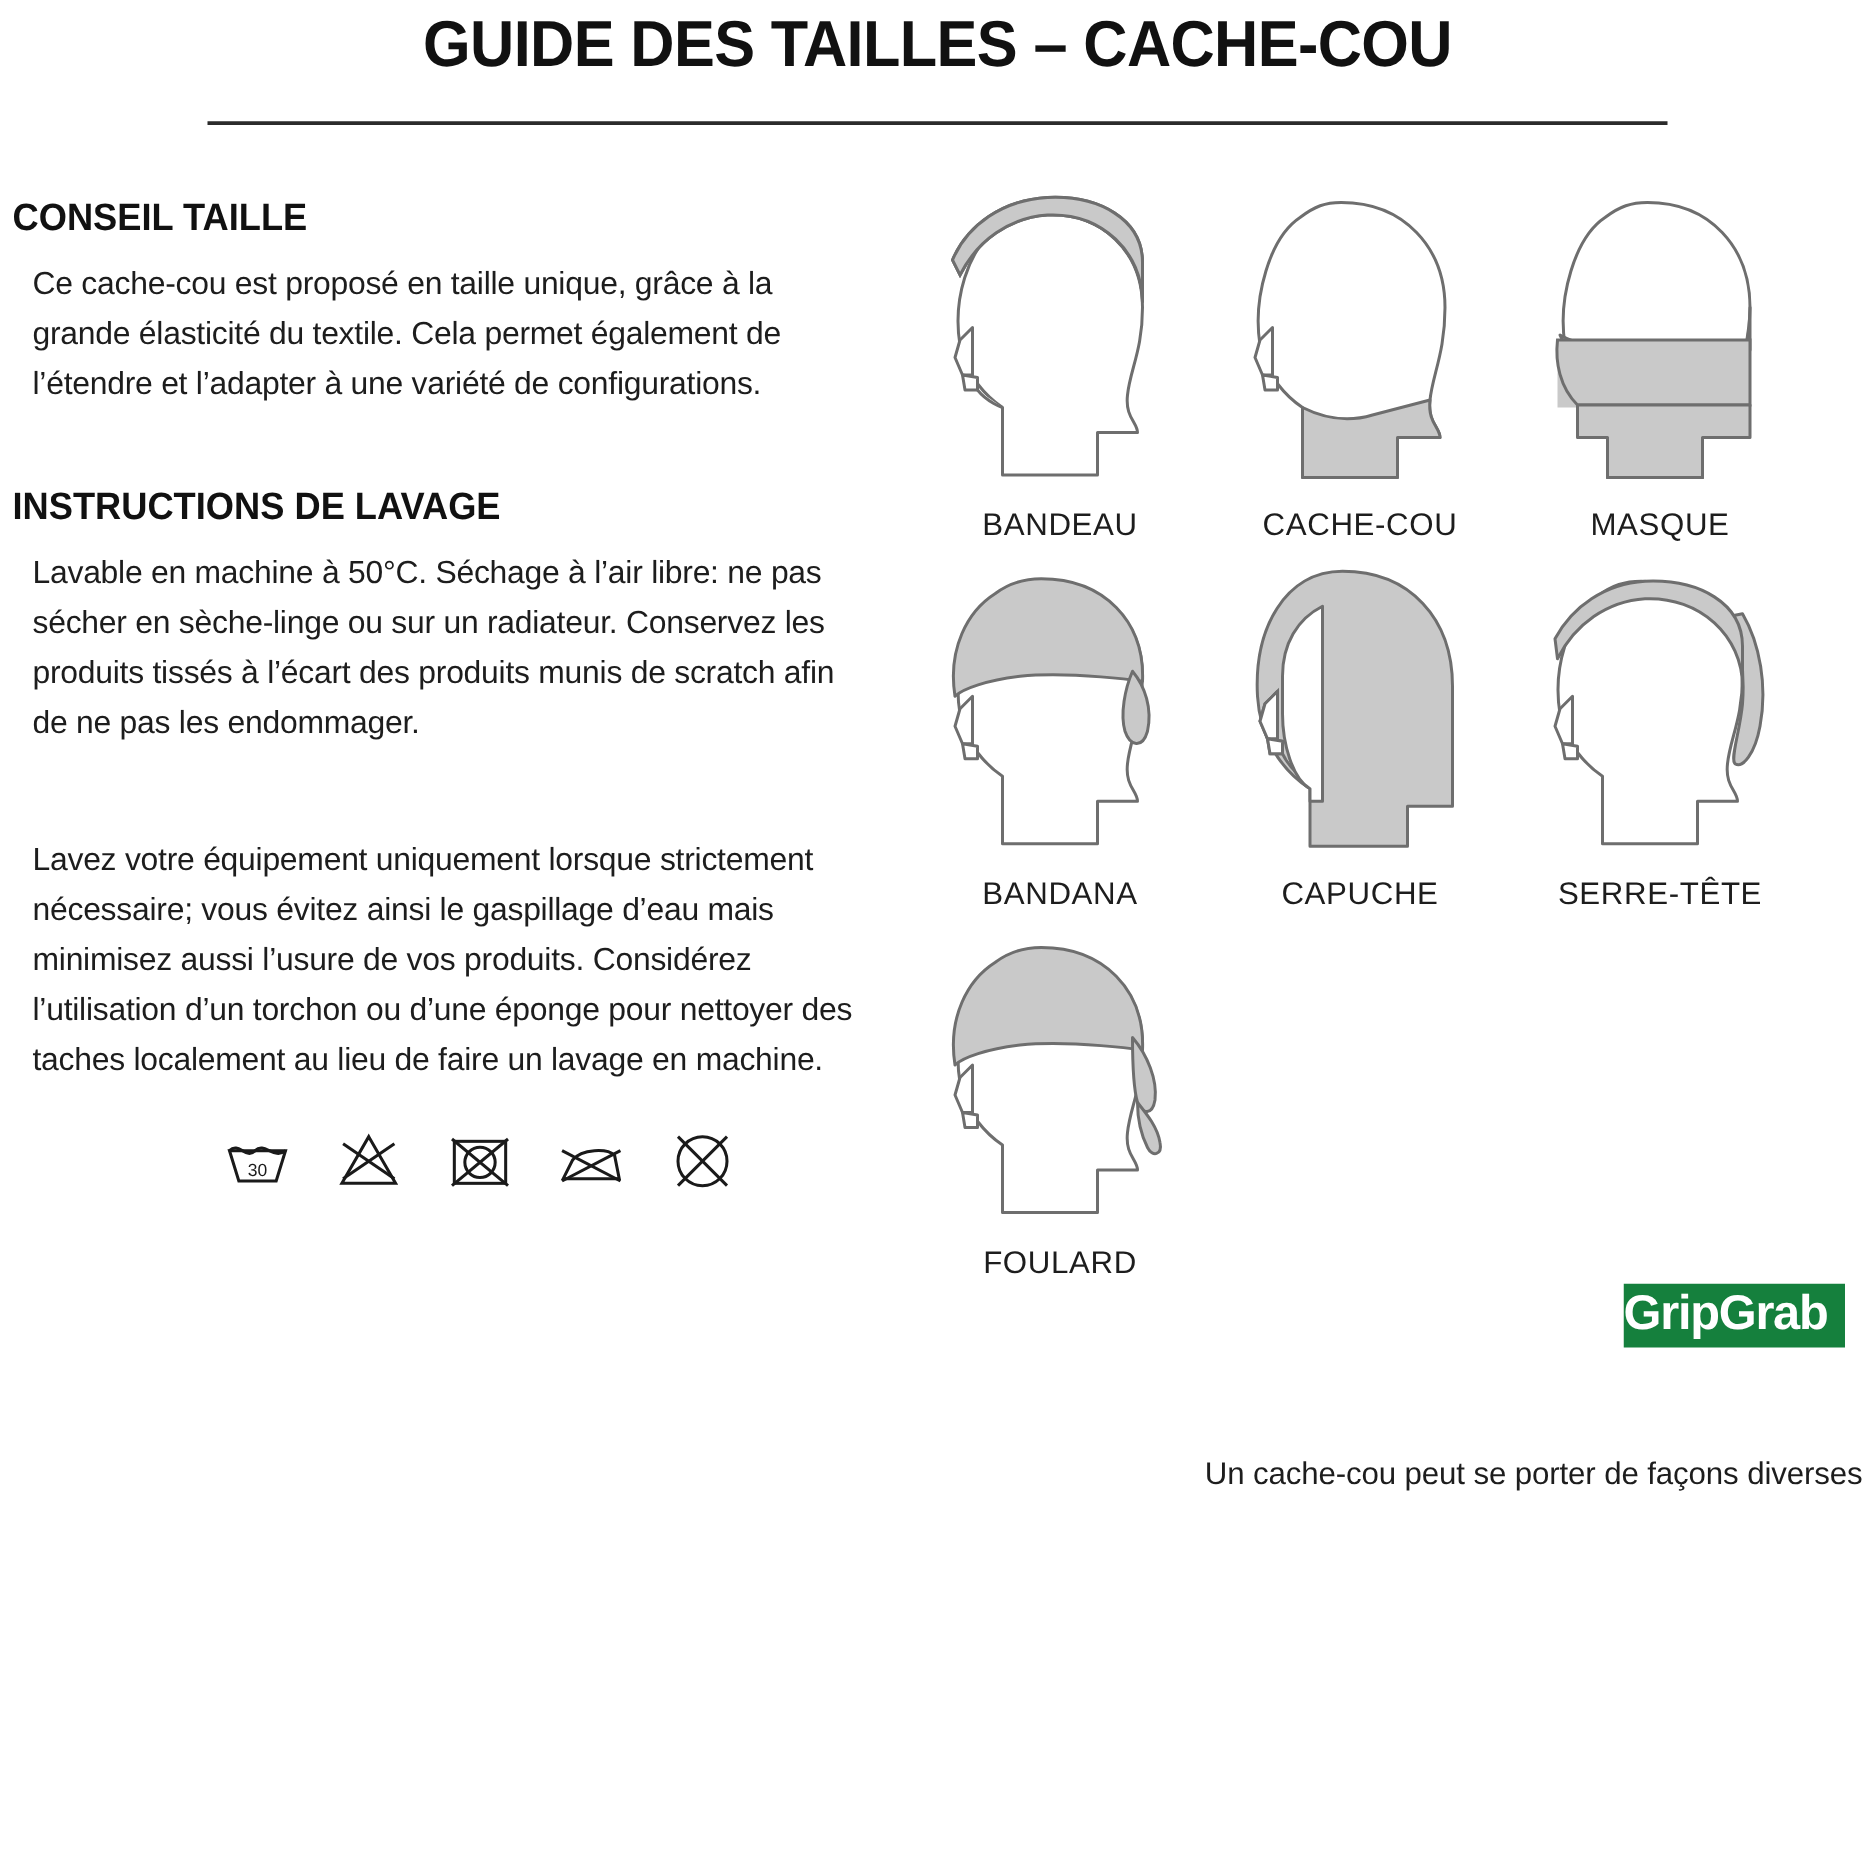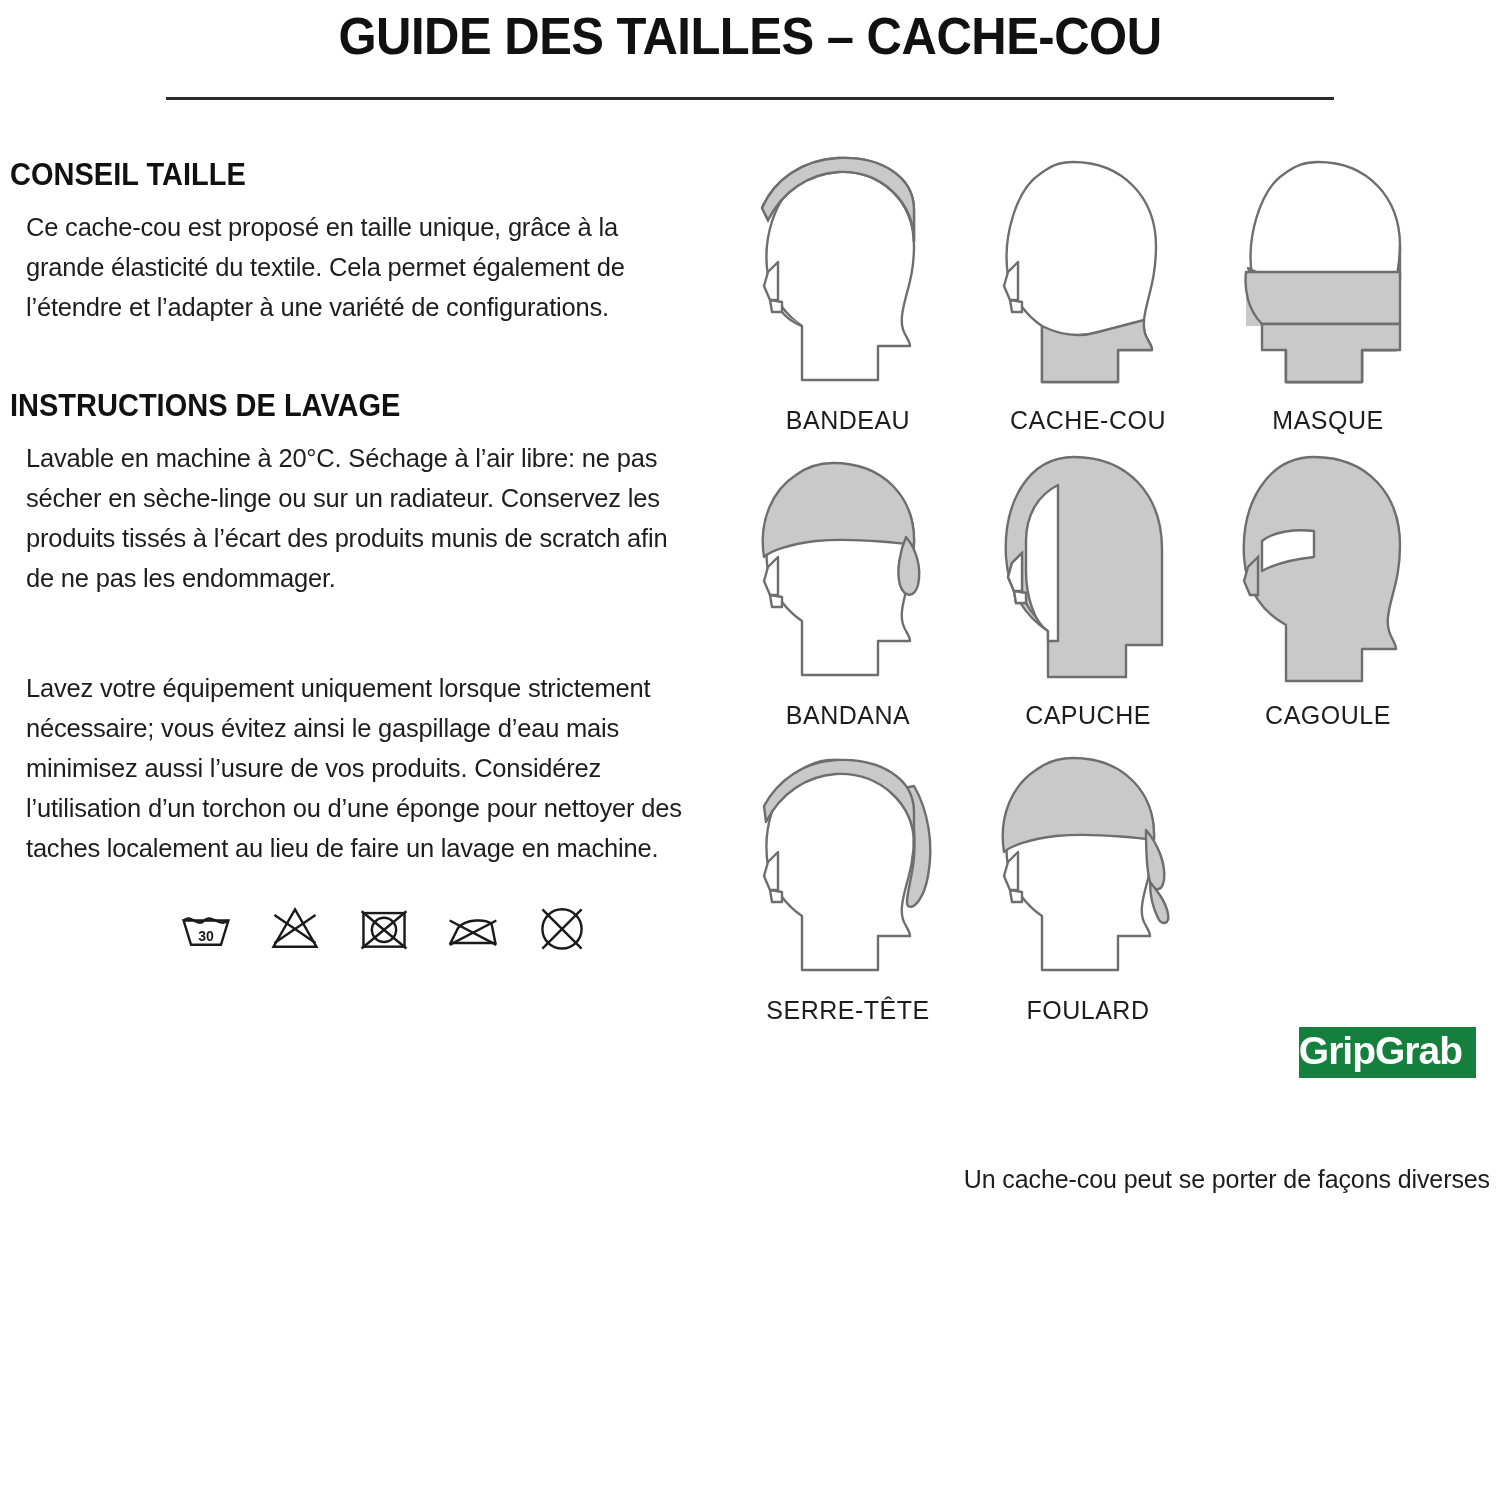--- a/index.html
+++ b/index.html
@@ -71,21 +71,20 @@
   .gap-3 { height: 38px; }
 
   
   .care-row {
     position: absolute;
     left: 178px;
     top: 900px;
     display: flex;
     gap: 33px;
     align-items: flex-end;
-    font-weight: bold;
   }
   .care-sym { width: 56px; height: 56px; }
 
   
   .grid {
     position: absolute;
     left: 728px;
     top: 150px;
     width: 720px;
     display: grid;
@@ -135,21 +134,21 @@
 <div class="page">
 
   <div class="title">GUIDE DES TAILLES – CACHE-COU</div>
   <div class="title-rule"></div>
 
   <div class="left-col">
     <h2 class="section-head">CONSEIL TAILLE</h2>
     <p class="body-text">Ce cache-cou est proposé en taille unique, grâce à la grande élasticité du textile. Cela permet également de l’étendre et l’adapter à une variété de configurations.</p>
     <div class="gap-1"></div>
     <h2 class="section-head">INSTRUCTIONS DE LAVAGE</h2>
-    <p class="body-text">Lavable en machine à 20°C. Séchage à l’air libre: ne pas sécher en sèche-linge ou sur un radiateur. Conservez les produits tissés à l’écart des produits munis de scratch afin de ne pas les endommager.</p>
+    <p class="body-text">Lavable en machine à 50°C. Séchage à l’air libre: ne pas sécher en sèche-linge ou sur un radiateur. Conservez les produits tissés à l’écart des produits munis de scratch afin de ne pas les endommager.</p>
     <div class="gap-3"></div>
     <p class="body-text">Lavez votre équipement uniquement lorsque strictement nécessaire; vous évitez ainsi le gaspillage d’eau mais minimisez aussi l’usure de vos produits. Considérez l’utilisation d’un torchon ou d’une éponge pour nettoyer des taches localement au lieu de faire un lavage en machine.</p>
   </div>
 
   <div class="care-row">
 
     <svg class="care-sym" viewBox="0 0 60 60">
       <path d="M6 22 L54 22 L46 48 L14 48 Z" fill="none" stroke="#1a1a1a" stroke-width="2.6"></path>
       <path d="M6 22 C14 14, 20 30, 28 22 C36 14, 44 30, 54 22" fill="none" stroke="#1a1a1a" stroke-width="2.6"></path>
       <text x="30" y="44" font-family="Liberation Sans, sans-serif" font-size="15" text-anchor="middle" fill="#1a1a1a">30</text>
@@ -246,28 +245,20 @@
           <path d="M36 146 L48 148 L48 158 L38 158 Z"></path>
           <path d="M48 158 C54 170 64 178 70 182"></path>
         </g>
         <path d="M48 96 C48 70 60 50 80 40 L80 196 L70 196 L70 186 C56 178 48 150 48 126 Z" fill="#ffffff" stroke="#6e6e6e" stroke-width="2.4" stroke-linejoin="round"></path>
         <path d="M44 108 L34 118 L30 132 L36 146 L44 146 Z" fill="#ffffff" stroke="#6e6e6e" stroke-width="2.4"></path>
         <path d="M36 146 L48 148 L48 158 L38 158 Z" fill="#ffffff" stroke="#6e6e6e" stroke-width="2.4"></path>
       </svg>
       <div class="cell-label">CAPUCHE</div>
     </div>
 
-    <div class="cell">
-      <svg width="220" height="250" viewBox="0 0 220 250">
-        <path d="M96 12 C150 12 182 50 182 100 C182 136 172 152 170 172 C168 190 178 196 178 204 L144 204 L144 236 L68 236 L68 180 C46 168 28 146 26 112 C23 58 50 12 96 12 Z" fill="#c9c9c9" stroke="#6e6e6e" stroke-width="2.4" stroke-linejoin="round"></path>
-        <path d="M44 96 C56 86 78 84 96 86 L96 112 C78 114 58 118 44 126 Z" fill="#ffffff" stroke="#6e6e6e" stroke-width="2.4" stroke-linejoin="round"></path>
-        <path d="M40 112 L30 122 L26 136 L32 150 L40 150 Z" fill="#c9c9c9" stroke="#6e6e6e" stroke-width="2.4"></path>
-      </svg>
-      <div class="cell-label">CAGOULE</div>
-    </div>
 
     <div class="cell">
       <svg width="220" height="250" viewBox="0 0 220 250">
         <g fill="#ffffff" stroke="#6e6e6e" stroke-width="2.4" stroke-linejoin="round">
           <path d="M95 20 C145 20 176 52 176 96 C176 130 166 146 164 166 C162 184 172 188 172 196 L140 196 L140 230 L64 230 L64 176 C52 168 34 150 30 126 C24 90 36 50 60 32 C72 23 82 20 95 20 Z"></path>
           <path d="M40 112 L30 122 L26 136 L32 150 L40 150 Z"></path>
           <path d="M32 150 L44 152 L44 162 L34 162 Z"></path>
         </g>
         <path d="M176 46 C190 70 196 104 190 136 C186 158 176 170 170 166 C166 162 174 140 176 118 C178 92 174 66 166 48 Z" fill="#c9c9c9" stroke="#6e6e6e" stroke-width="2.4" stroke-linejoin="round"></path>
         <path d="M26 66 C40 40 66 22 98 20 C142 18 176 38 176 72 L176 104 C176 64 142 32 98 34 C68 36 42 54 28 82 Z" fill="#c9c9c9" stroke="#6e6e6e" stroke-width="2.4" stroke-linejoin="round"></path>

